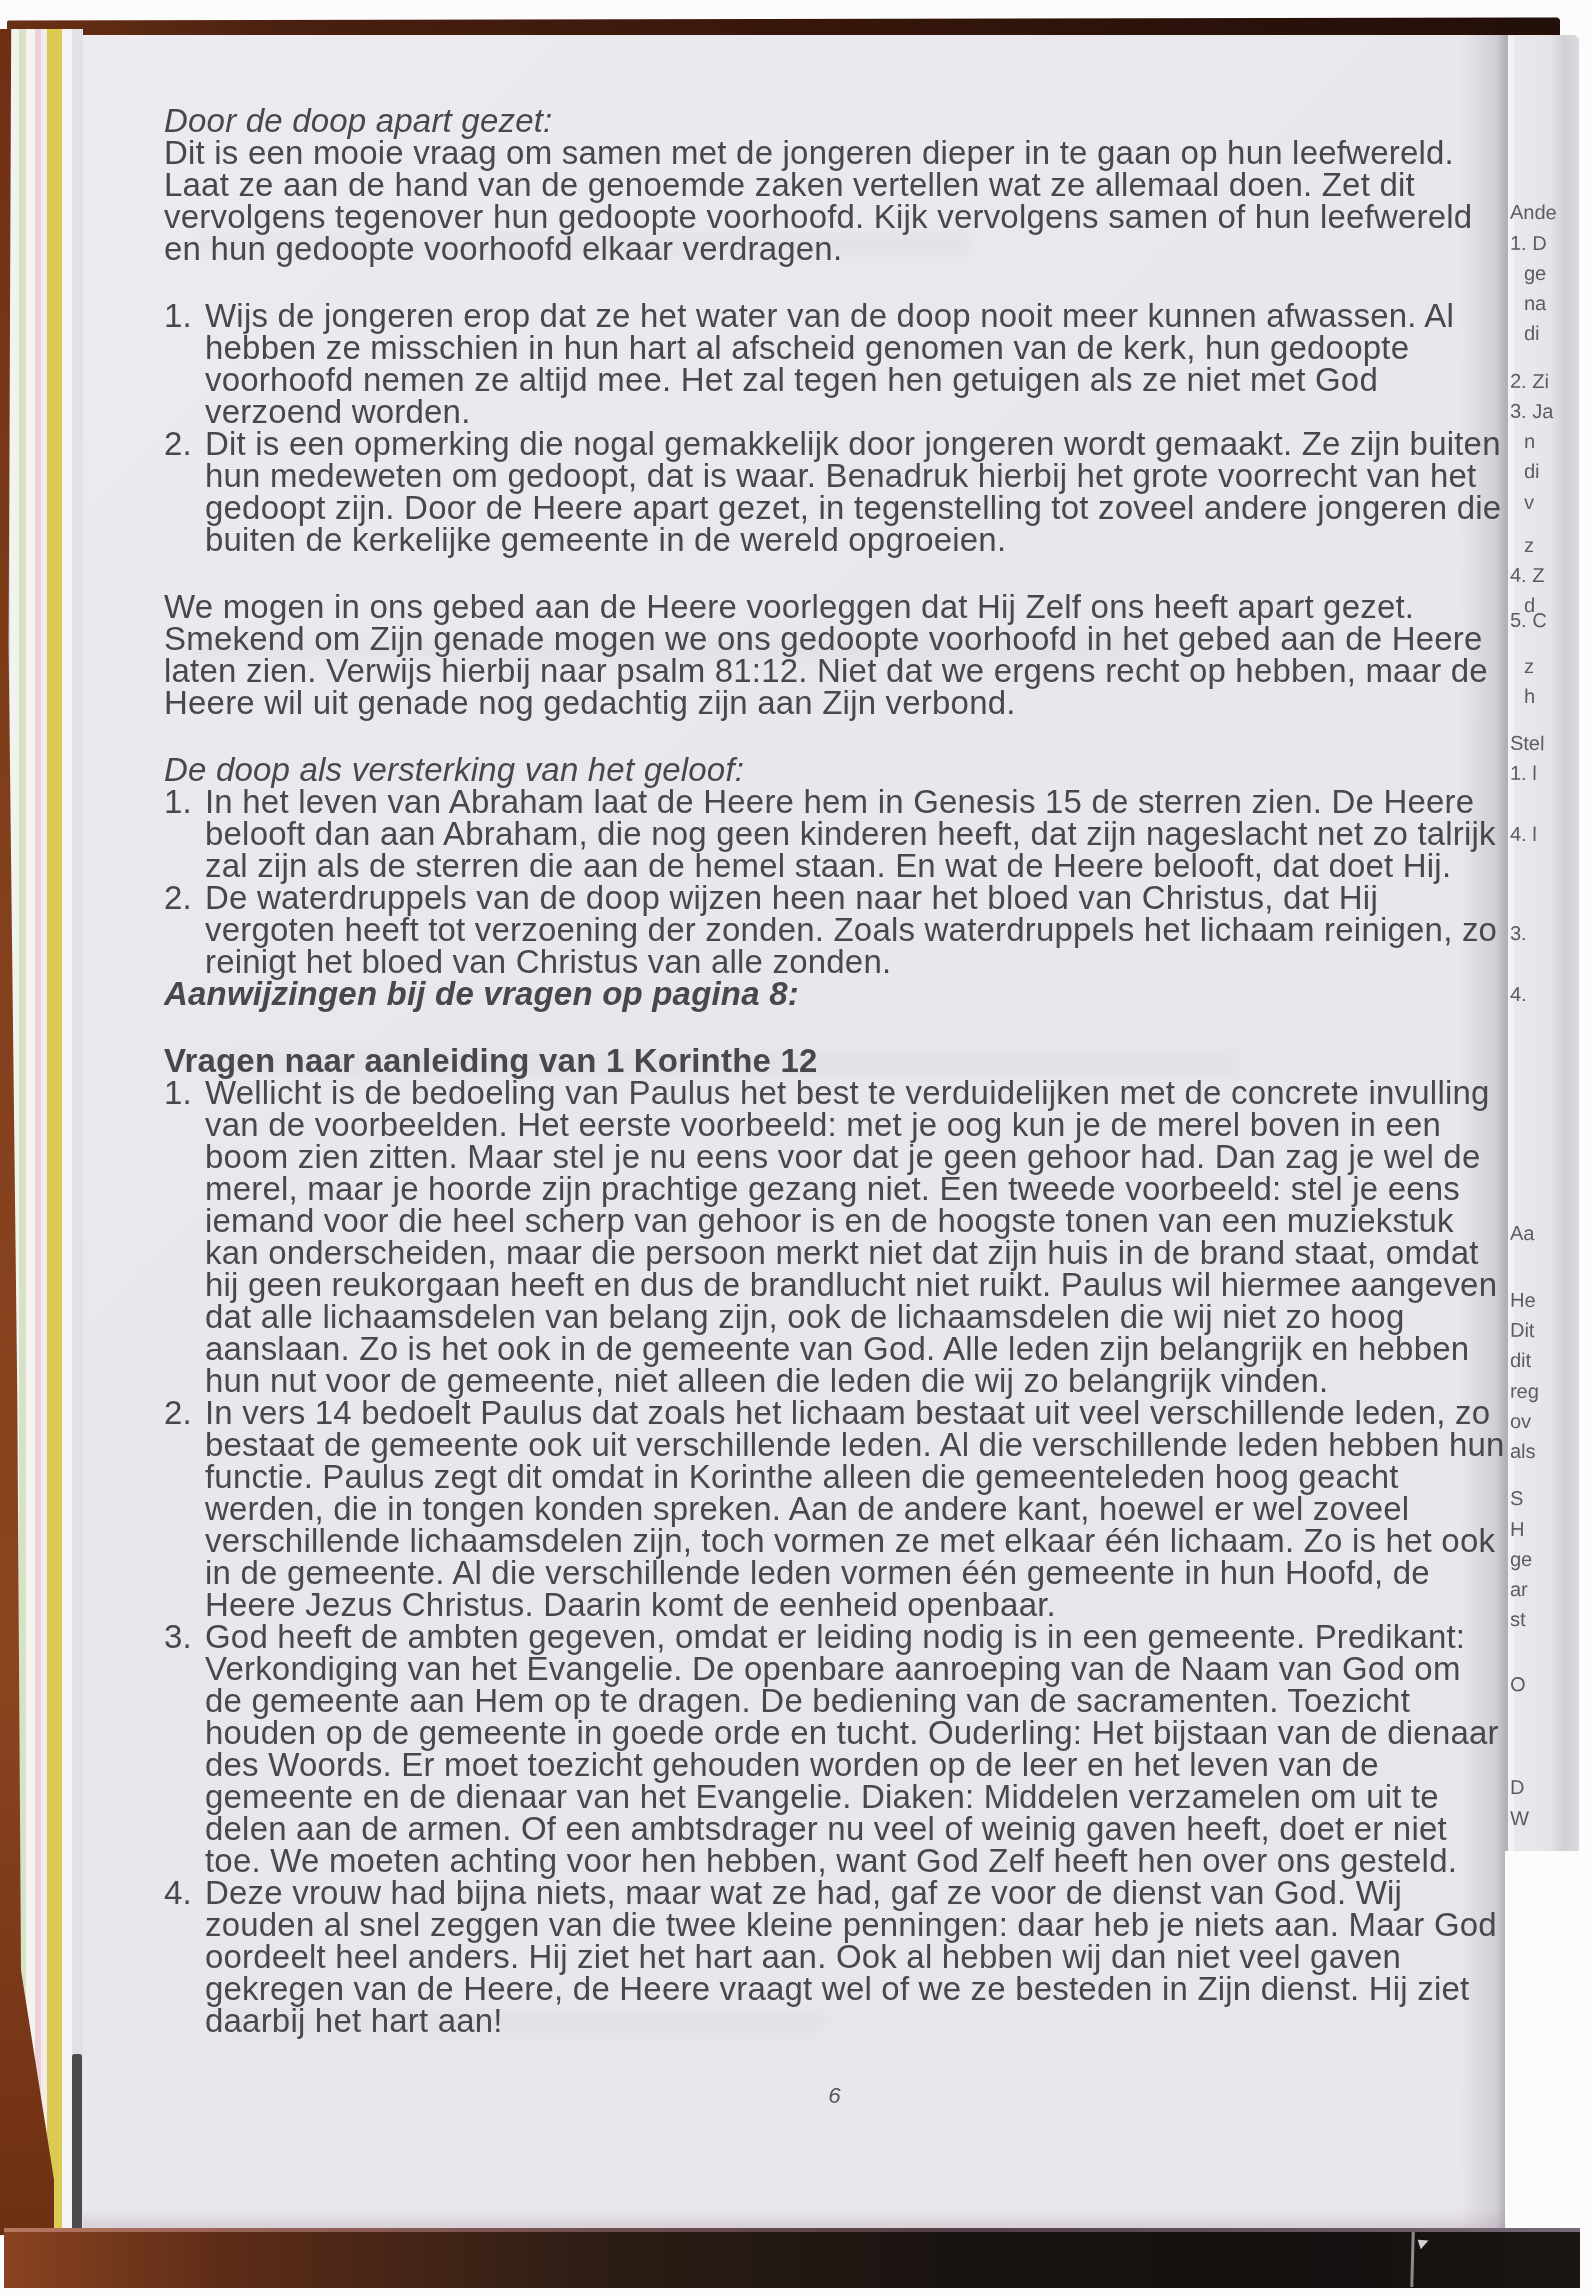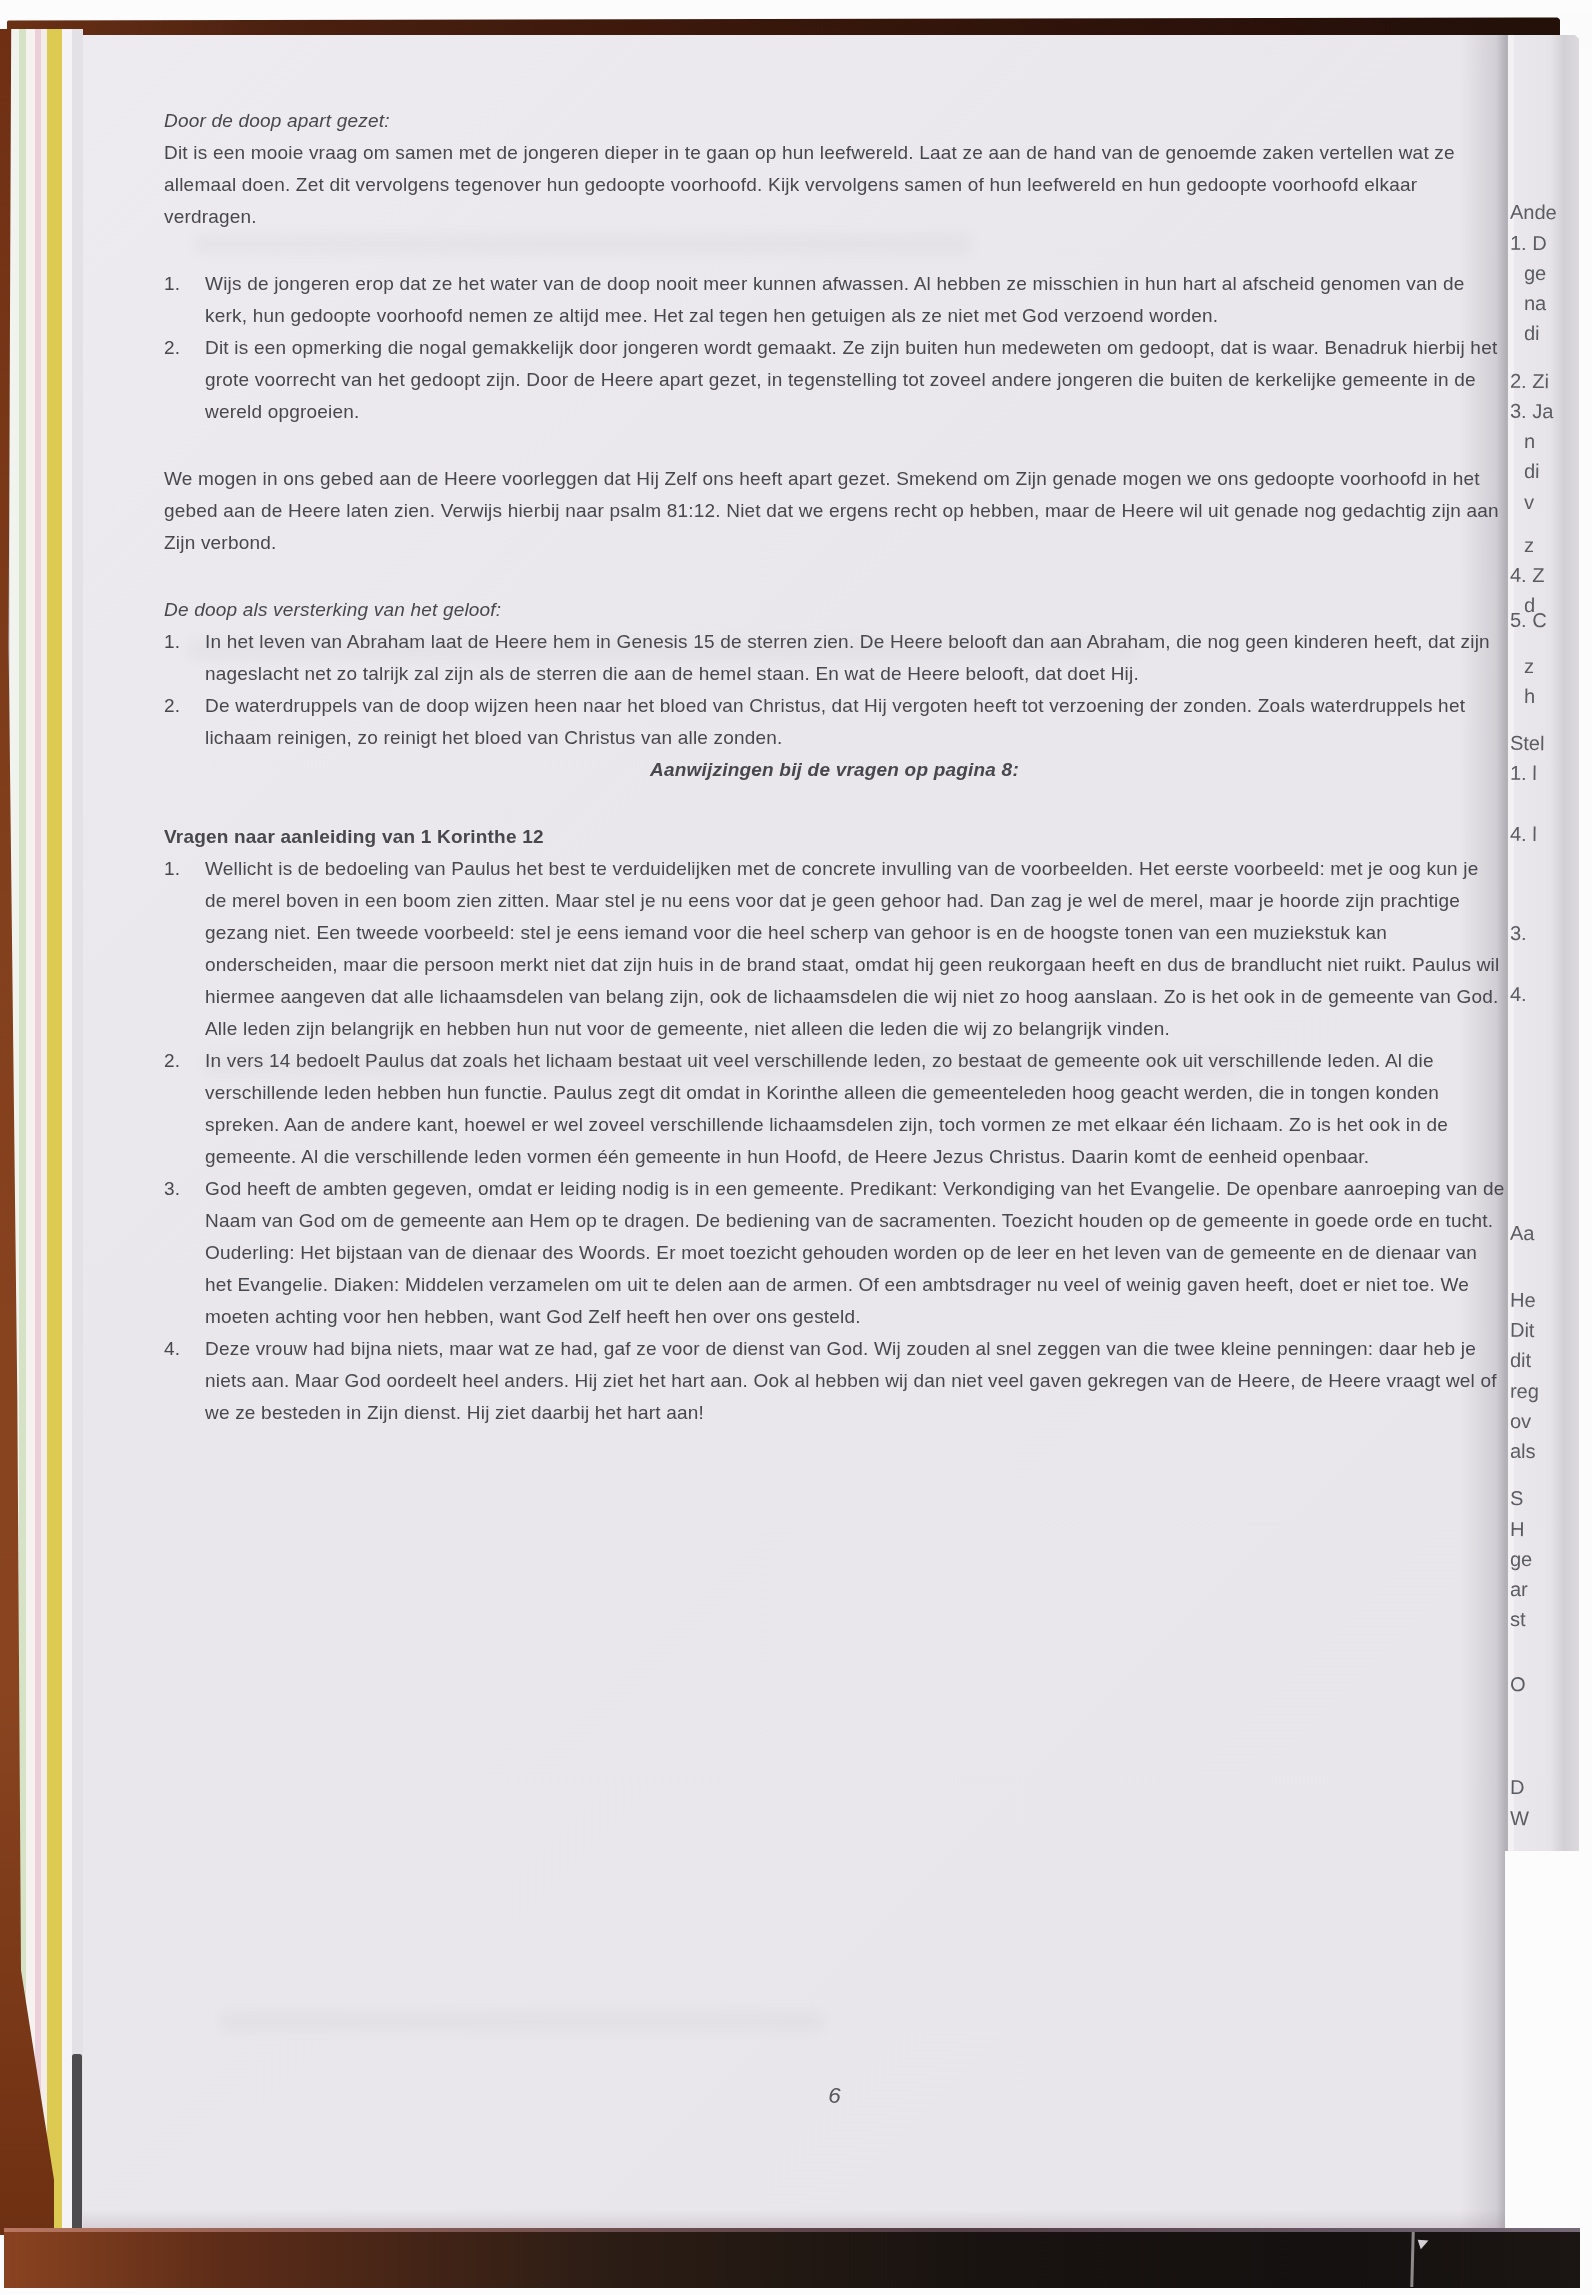--- a/index.html
+++ b/index.html
@@ -29,25 +29,25 @@
   .page{position:absolute;left:83px;top:35px;width:1422px;height:2197px;
     background:linear-gradient(135deg,#edebef 0%,#e9e7ec 40%,#e8e6eb 100%);}
   .page-right-shade{position:absolute;left:1377px;top:0;width:45px;height:100%;
     background:linear-gradient(90deg,rgba(180,176,184,0) 0%,rgba(165,160,170,0.35) 80%,rgba(140,135,146,0.55) 100%);}
   .page-bottom-shade{position:absolute;left:0;bottom:0;width:100%;height:22.4px;
     background:linear-gradient(180deg,rgba(150,140,150,0) 0%,rgba(150,120,135,0.25) 100%);}
   .smudge{position:absolute;background:#6b6b70;opacity:0.045;filter:blur(6px);border-radius:7px;}
 
   
   .content{position:absolute;left:164px;top:105px;width:1341px;
-    font-size:19px;line-height:32px;color:#47474d;letter-spacing:0.2px;}
+    font-size:33px;line-height:32px;color:#47474d;letter-spacing:0.2px;}
   .content p{margin:0;}
   .h-it{font-style:italic;}
   .sec{margin-top:35px;}
-  .sec-big{margin-top:66px;text-align:center;}
+  .sec-big{margin-top:66px;}
   .h-bi{font-weight:bold;font-style:italic;}
   .h-b{font-weight:bold;}
   .li{display:flex;margin:0;}
   .li .num{flex:none;width:41px;}
   .li .tx{flex:1;}
   .page-number{position:absolute;left:164px;top:2083px;width:1341px;text-align:center;
     font-size:22.4px;font-style:italic;color:#55555c;}
 
   
   .next-edge{position:absolute;left:1505px;top:35px;width:74px;height:1816px;

